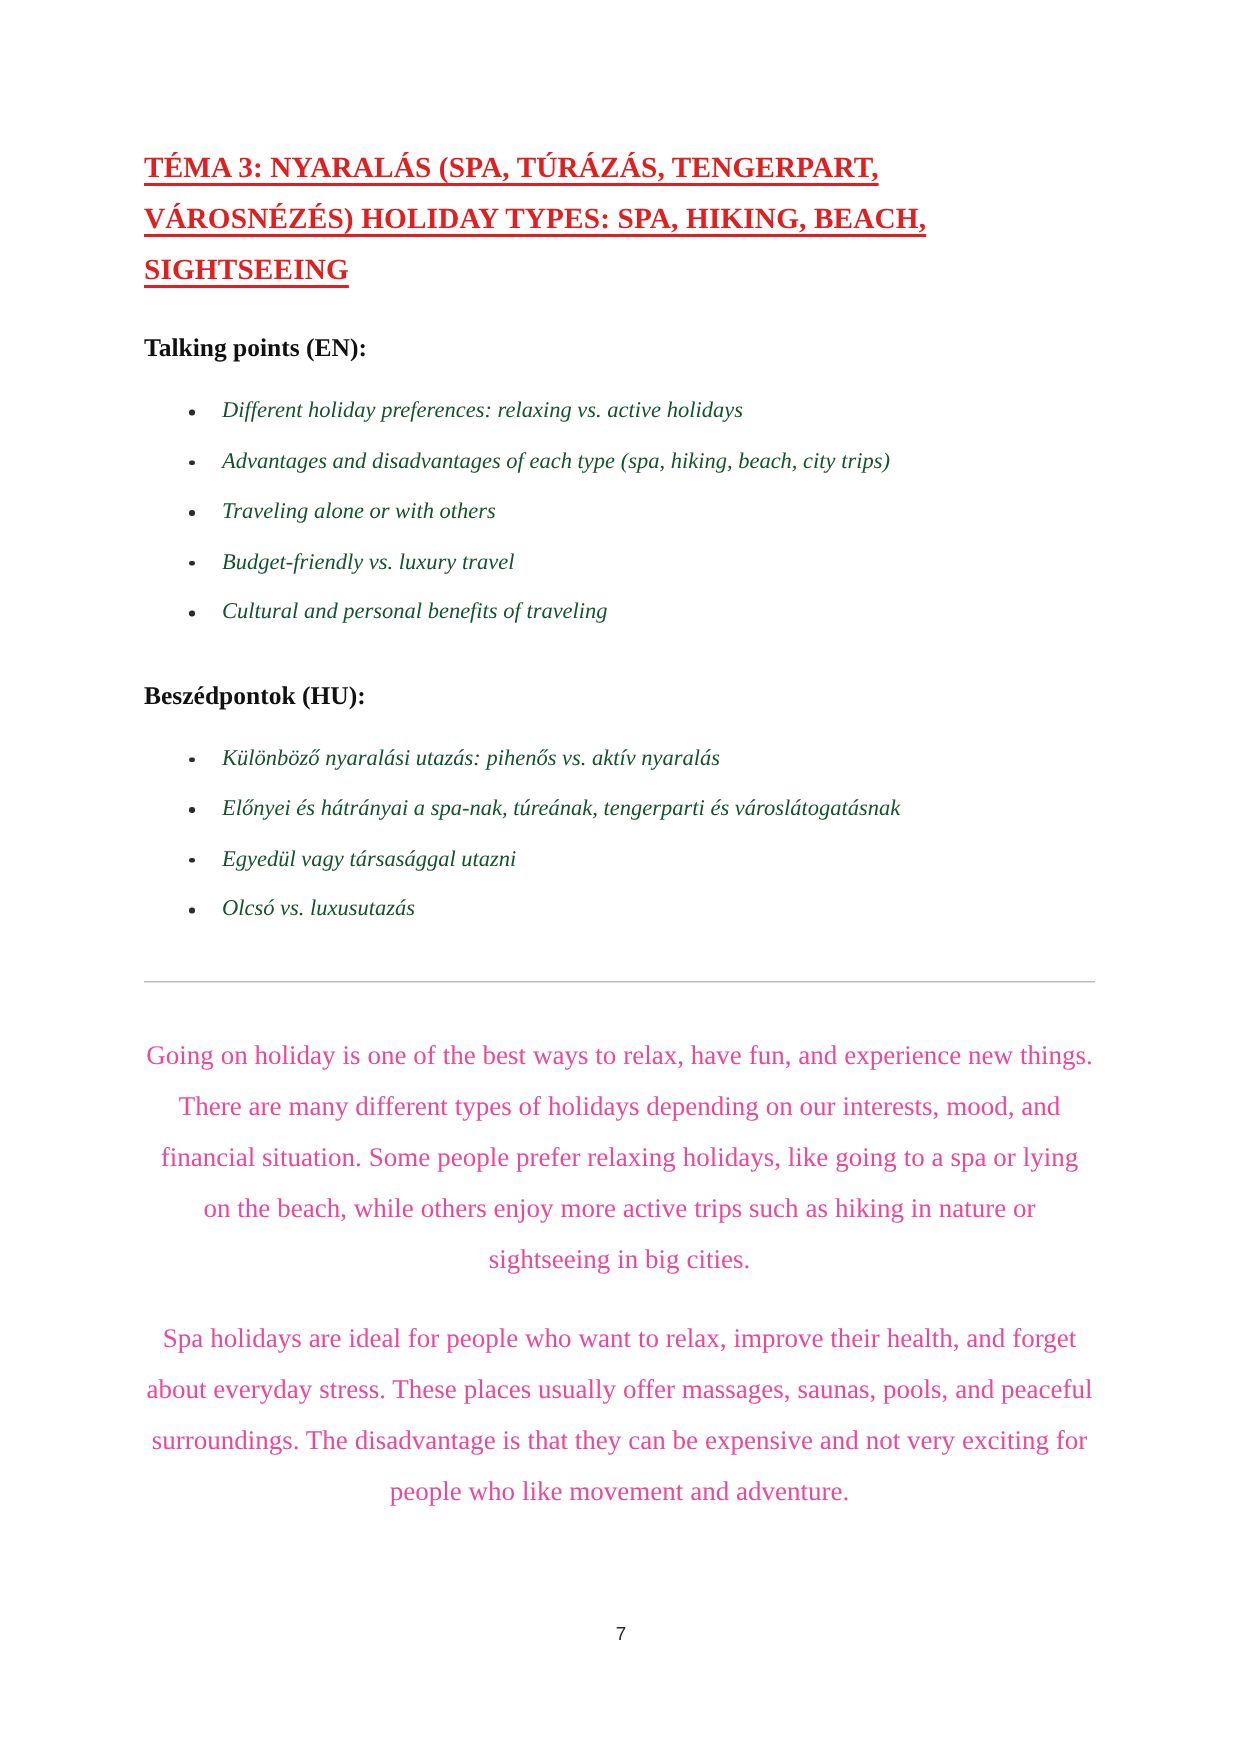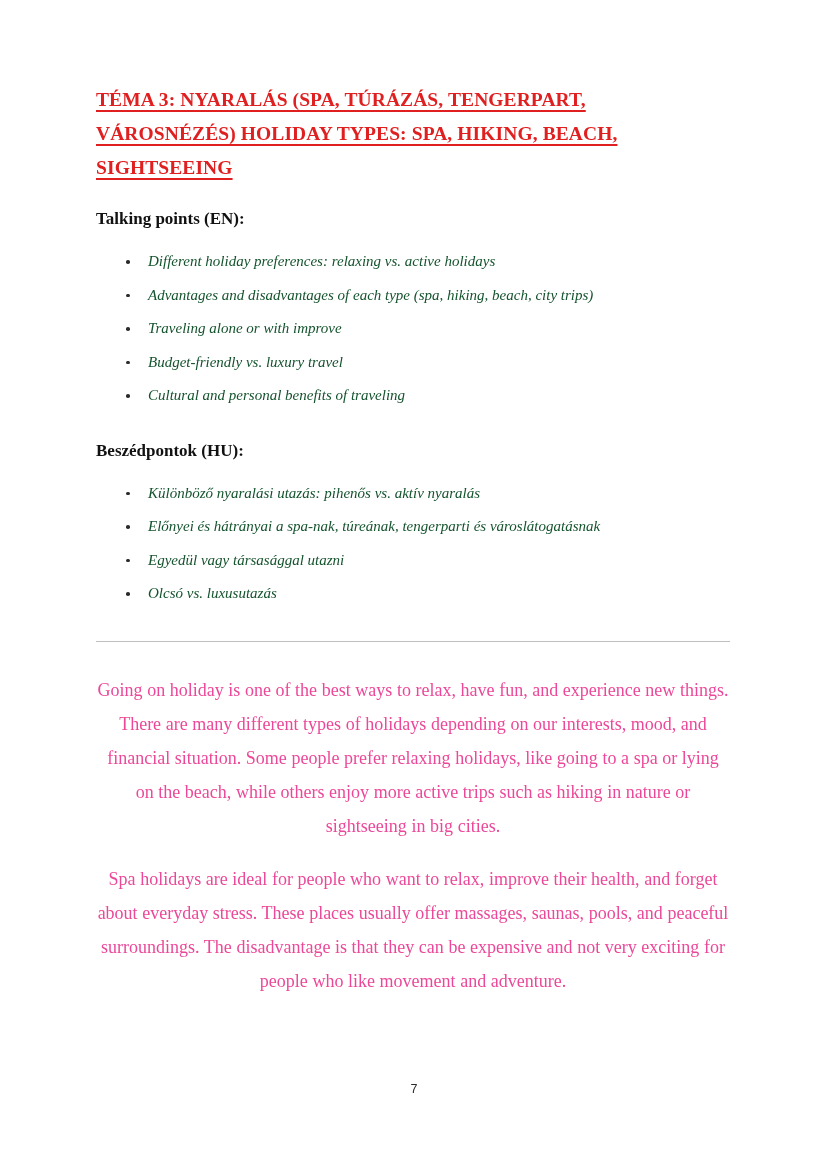--- a/index.html
+++ b/index.html
@@ -21,21 +21,21 @@
     height: 1171px;
     margin: 0 auto;
     background: #ffffff;
     box-sizing: border-box;
     overflow: hidden;
   }
 
   .content {
     position: absolute;
     left: 96px;
-    top: 83px;
+    top: 96px;
     width: 634px;
   }
 
   
   .doc-title {
     font-size: 19.5px;
     font-weight: bold;
     color: #e02020;
     line-height: 33.8px;
     letter-spacing: 0.1px;
@@ -158,21 +158,21 @@
 
     <div class="sp-title-to-en"></div>
 
     <h2 class="section-heading">Talking points (EN):</h2>
 
     <div class="sp-en-head-to-list"></div>
 
     <ul class="bullets">
       <li>Different holiday preferences: relaxing vs. active holidays</li>
       <li>Advantages and disadvantages of each type (spa, hiking, beach, city trips)</li>
-      <li>Traveling alone or with improve</li>
+      <li>Traveling alone or with others</li>
       <li>Budget-friendly vs. luxury travel</li>
       <li>Cultural and personal benefits of traveling</li>
     </ul>
 
     <div class="sp-list-to-hu"></div>
 
     <h2 class="section-heading">Beszédpontok (HU):</h2>
 
     <div class="sp-hu-head-to-list"></div>
 

